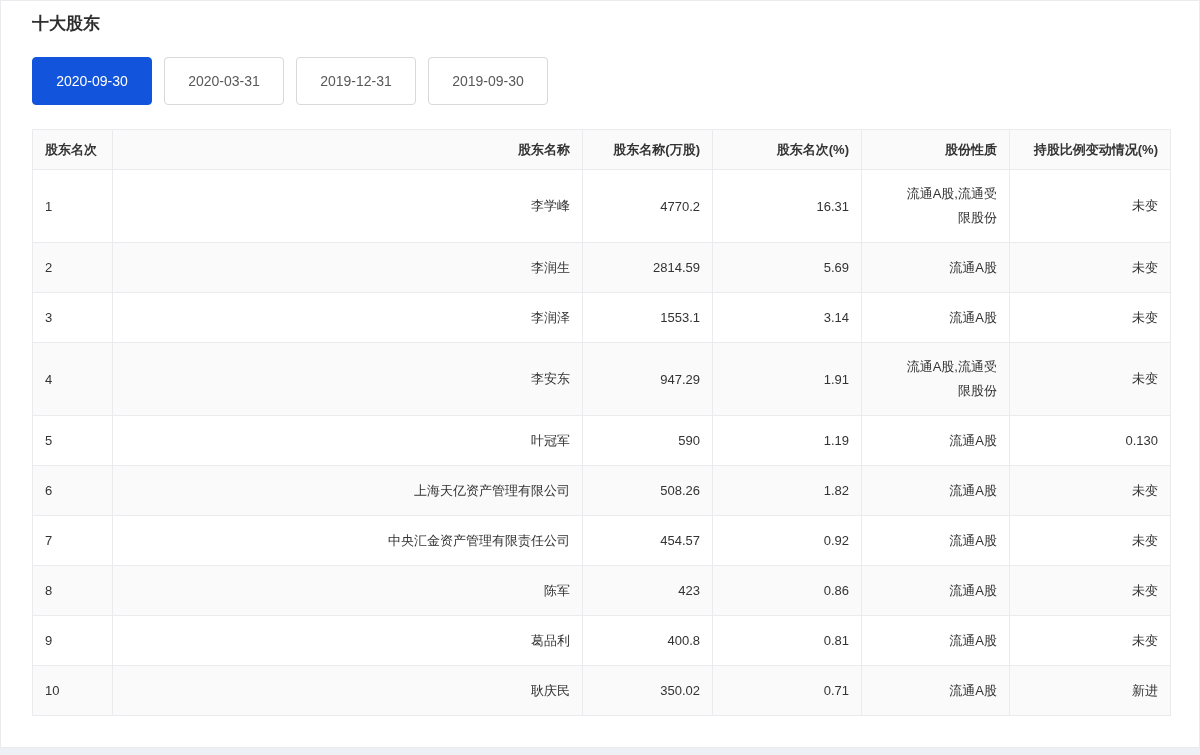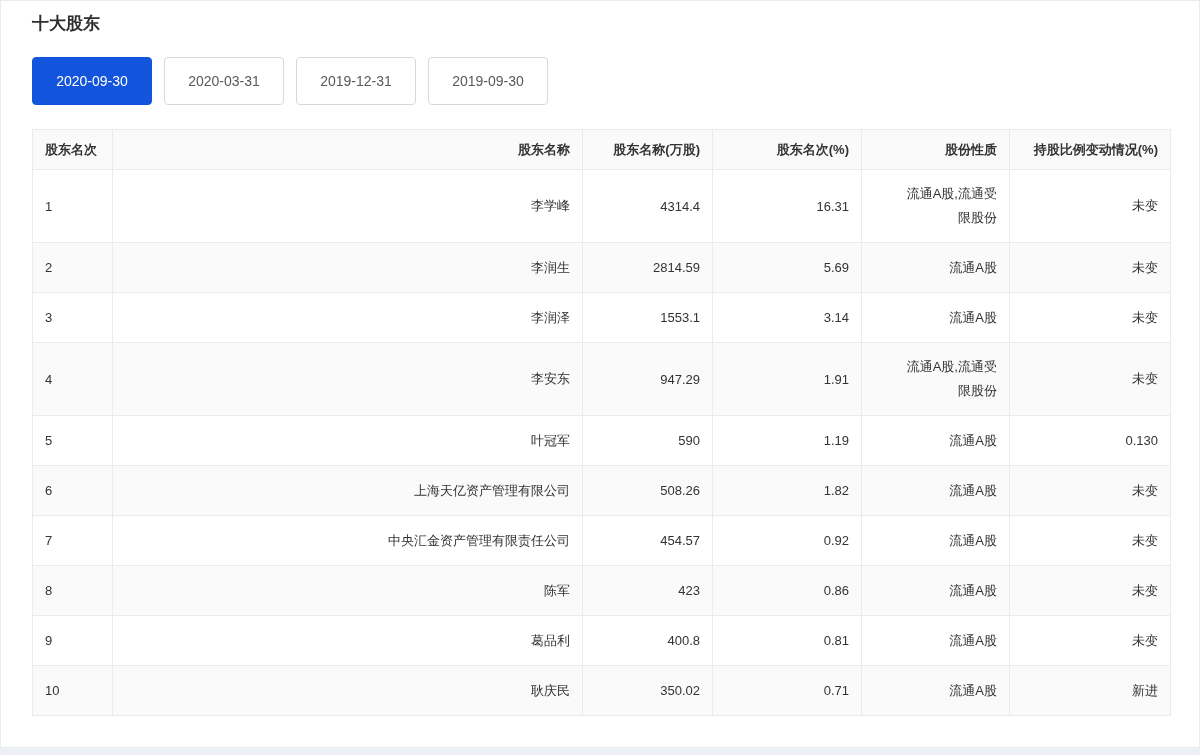--- a/index.html
+++ b/index.html
@@ -115,21 +115,21 @@
               <th class="al-right">股东名称(万股)</th>
               <th class="al-right">股东名次(%)</th>
               <th class="al-right">股份性质</th>
               <th class="al-right">持股比例变动情况(%)</th>
             </tr>
         </thead>
         <tbody id="table-body">
             <tr class="">
               <td class="al-center cell-rank">1</td>
               <td class="al-left cell-name">李学峰</td>
-              <td class="al-right cell-shares">4314.4</td>
+              <td class="al-right cell-shares">4770.2</td>
               <td class="al-right cell-ratio">16.31</td>
               <td class="al-right cell-nature">流通A股,流通受限股份</td>
               <td class="al-right cell-change">未变</td>
             </tr>
             <tr class="striped">
               <td class="al-center cell-rank">2</td>
               <td class="al-left cell-name">李润生</td>
               <td class="al-right cell-shares">2814.59</td>
               <td class="al-right cell-ratio">5.69</td>
               <td class="al-right cell-nature">流通A股</td>

